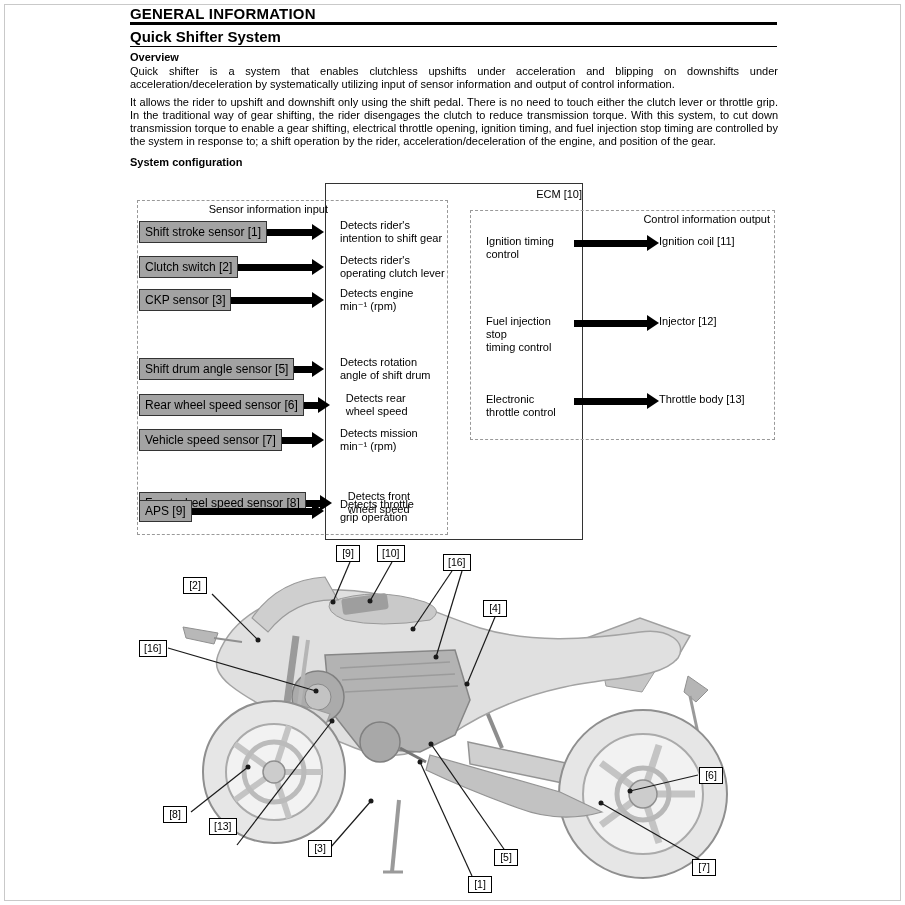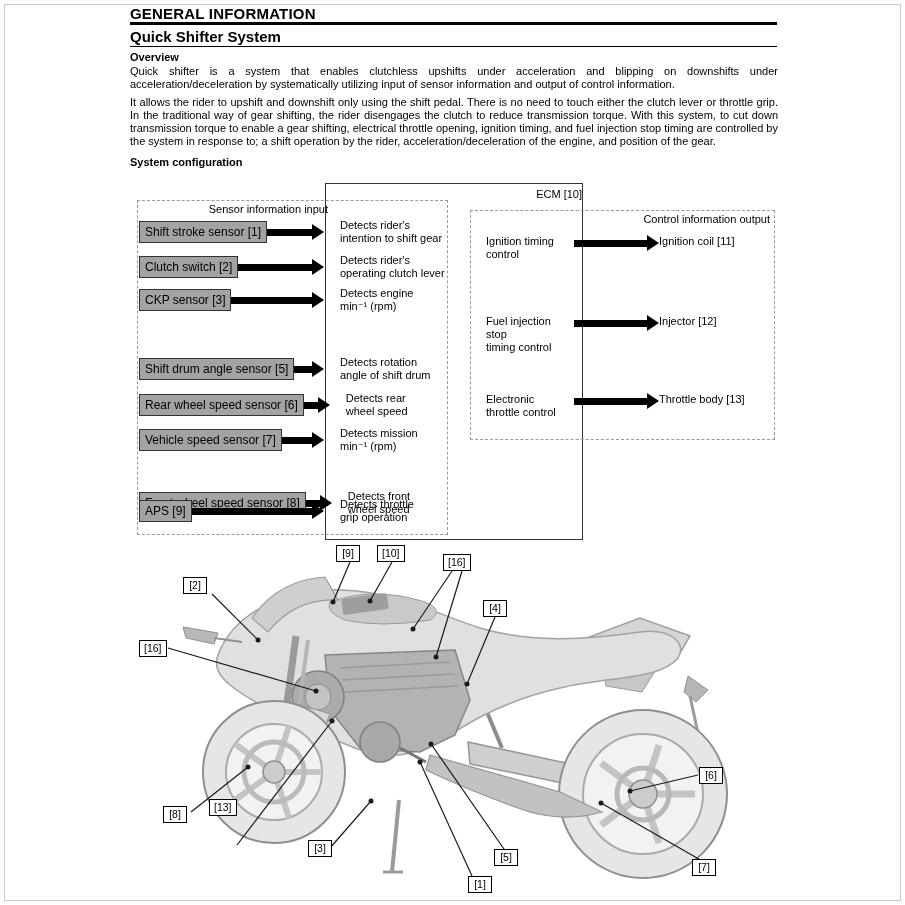--- a/index.html
+++ b/index.html
@@ -237,14 +237,14 @@
   <div class="callout" style="left:308px; top:840px">[3]</div>
   <div class="callout" style="left:483px; top:600px">[4]</div>
   <div class="callout" style="left:494px; top:849px">[5]</div>
   <div class="callout" style="left:699px; top:767px">[6]</div>
   <div class="callout" style="left:692px; top:859px">[7]</div>
   <div class="callout" style="left:163px; top:806px">[8]</div>
   <div class="callout" style="left:336px; top:545px">[9]</div>
   <div class="callout" style="left:377px; top:545px">[10]</div>
   <div class="callout" style="left:139px; top:640px">[16]</div>
   <div class="callout" style="left:443px; top:554px">[16]</div>
-  <div class="callout" style="left:209px; top:799px">[13]</div>
+  <div class="callout" style="left:209px; top:818px">[13]</div>
 </div>
 
 </body></html>

